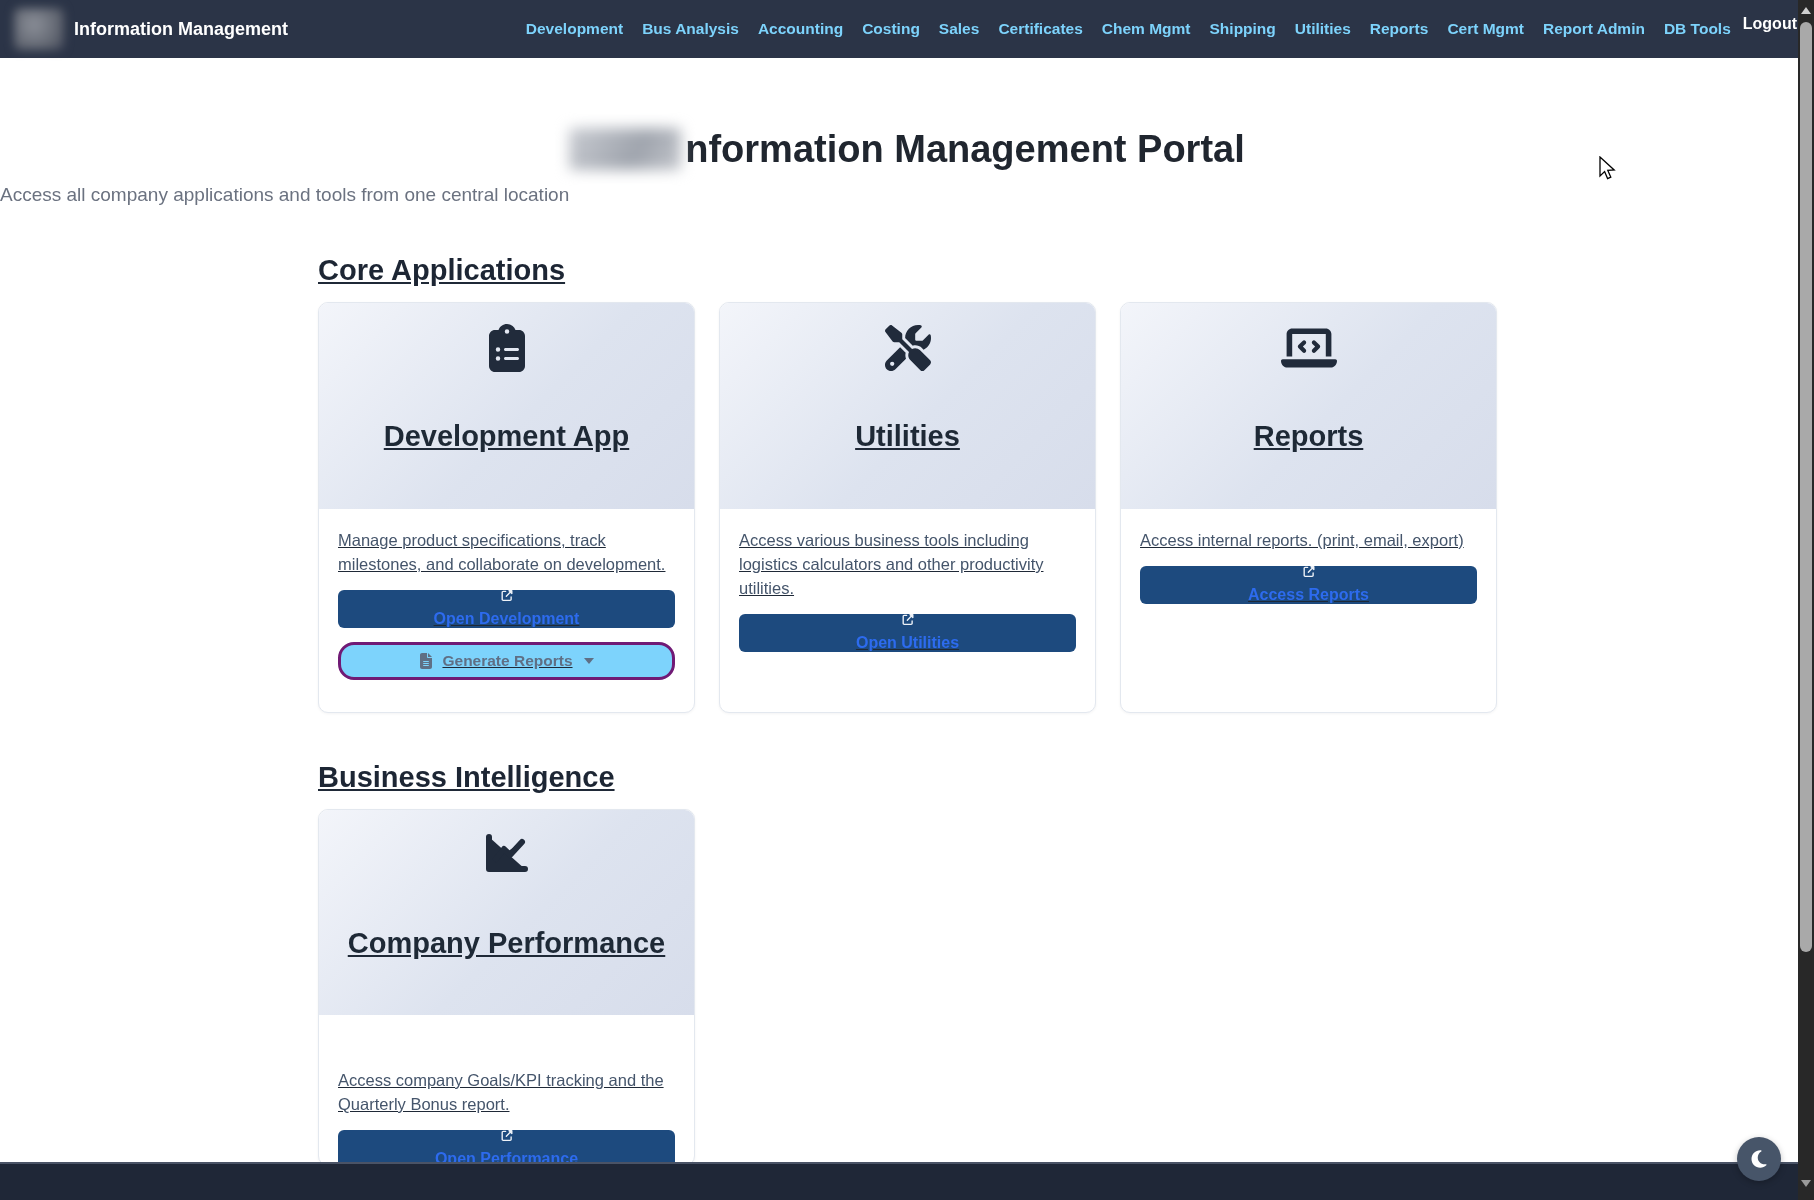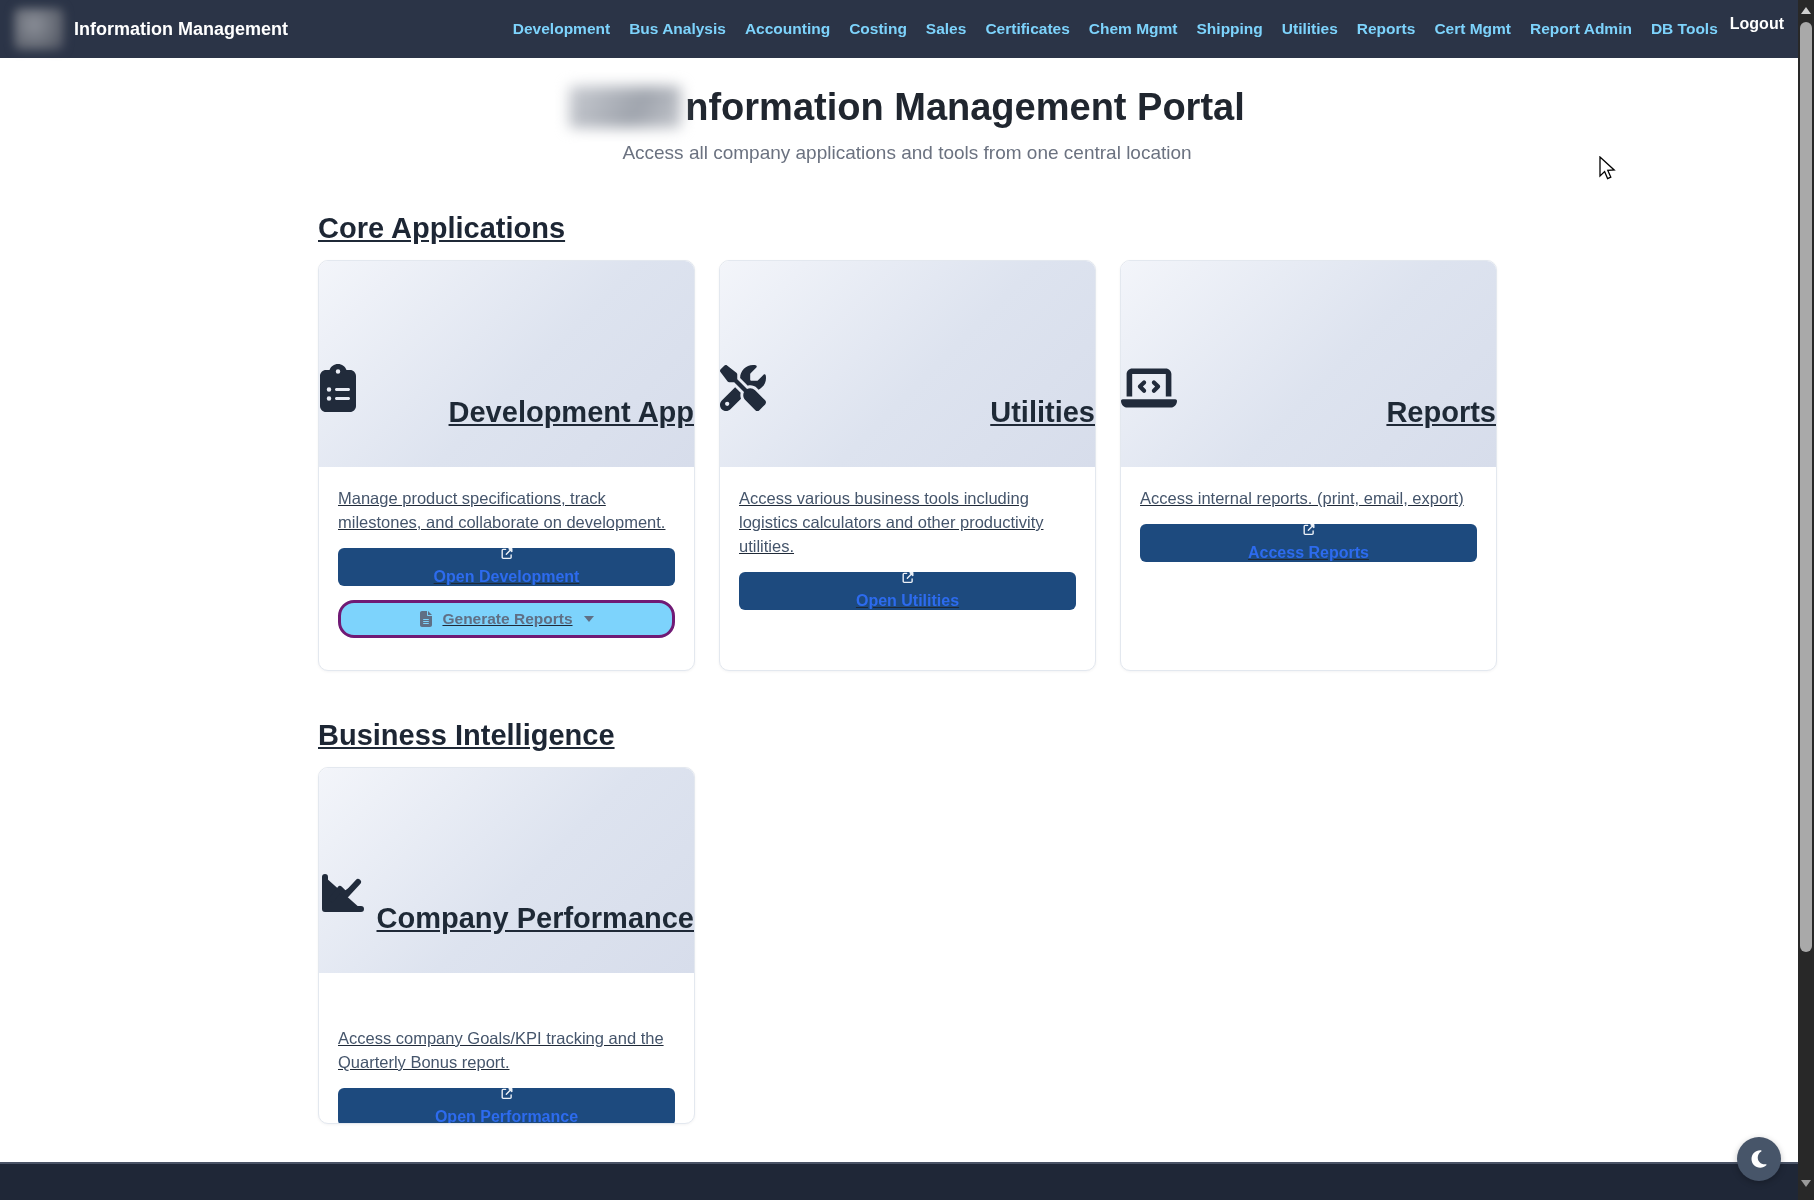--- a/index.html
+++ b/index.html
@@ -9,21 +9,21 @@
     font-family:"Liberation Sans", sans-serif;
     background:#ffffff;
     color:#1f2937;
   }
 
   
   .navbar {
     position:absolute; top:0; left:0; width:1814px; height:58px;
     background:#2b3447;
     display:flex; align-items:center;
-    padding:0 30px 0 14px;
+    padding:0 17px 0 14px;
     z-index:10;
   }
   .brand-logo {
     width:50px; height:42px; border-radius:6px;
     background:radial-gradient(circle at 40% 40%, #8b8f98, #5d626d 70%, #41465a);
     filter:blur(5px);
     flex:0 0 auto;
   }
   .brand-text {
     color:#ffffff; font-size:18px; font-weight:700; margin-left:10px;
@@ -36,21 +36,21 @@
   .nav-link {
     color:#7dd3fc; font-size:15.5px; font-weight:700; white-space:nowrap;
     cursor:pointer;
   }
   .logout-link {
     color:#ffffff; font-size:16px; font-weight:700; cursor:pointer;
     position:relative; top:-5px; white-space:nowrap;
   }
 
   
-  .hero { padding-top:86px; text-align:center; }
+  .hero { padding-top:86px; text-align:left;margin-top:42px; }
   .hero-title {
     display:flex; align-items:center; justify-content:center;
     font-size:38px; font-weight:700; color:#20262f; line-height:42px;
   }
   .redacted-block {
     display:inline-block; width:112px; height:42px; border-radius:4px;
     background:linear-gradient(120deg,#c9ccd2,#9fa4ad 60%,#c3c6cc);
     filter:blur(7px); margin-right:4px;
   }
   .hero-subtitle {
@@ -67,23 +67,22 @@
   .card {
     background:#ffffff; border:1px solid #e3e8ef; border-radius:10px;
     box-shadow:0 1px 3px rgba(16,24,40,.05);
     overflow:hidden; display:flex; flex-direction:column;
   }
   .card.tall { height:411px; }
   .card.perf { width:377px; height:357px;gap:34px; }
   .card-header {
     height:206px; flex:0 0 auto;
     background:linear-gradient(135deg,#f3f5fa 0%,#dde3ef 55%,#d7ddeb 100%);
-    display:flex; flex-direction:row; align-items:center;
-    padding-top:48px;
-    justify-content:space-between;
+    display:flex; flex-direction:column; align-items:center;
+    padding-top:21px;
   }
   .card.perf .card-header { height:205px; }
   .card-icon { height:48px; display:flex; align-items:center; }
   .card-icon svg { fill:#212b3b; }
   .card-title {
     margin-top:48px; font-size:29px; font-weight:600; color:#1e2936;
   }
   .card-body { padding:19px 19px; display:flex; flex-direction:column; }
   .card-desc {
     font-size:16.5px; line-height:24px; color:#45556b; margin-bottom:14px;

